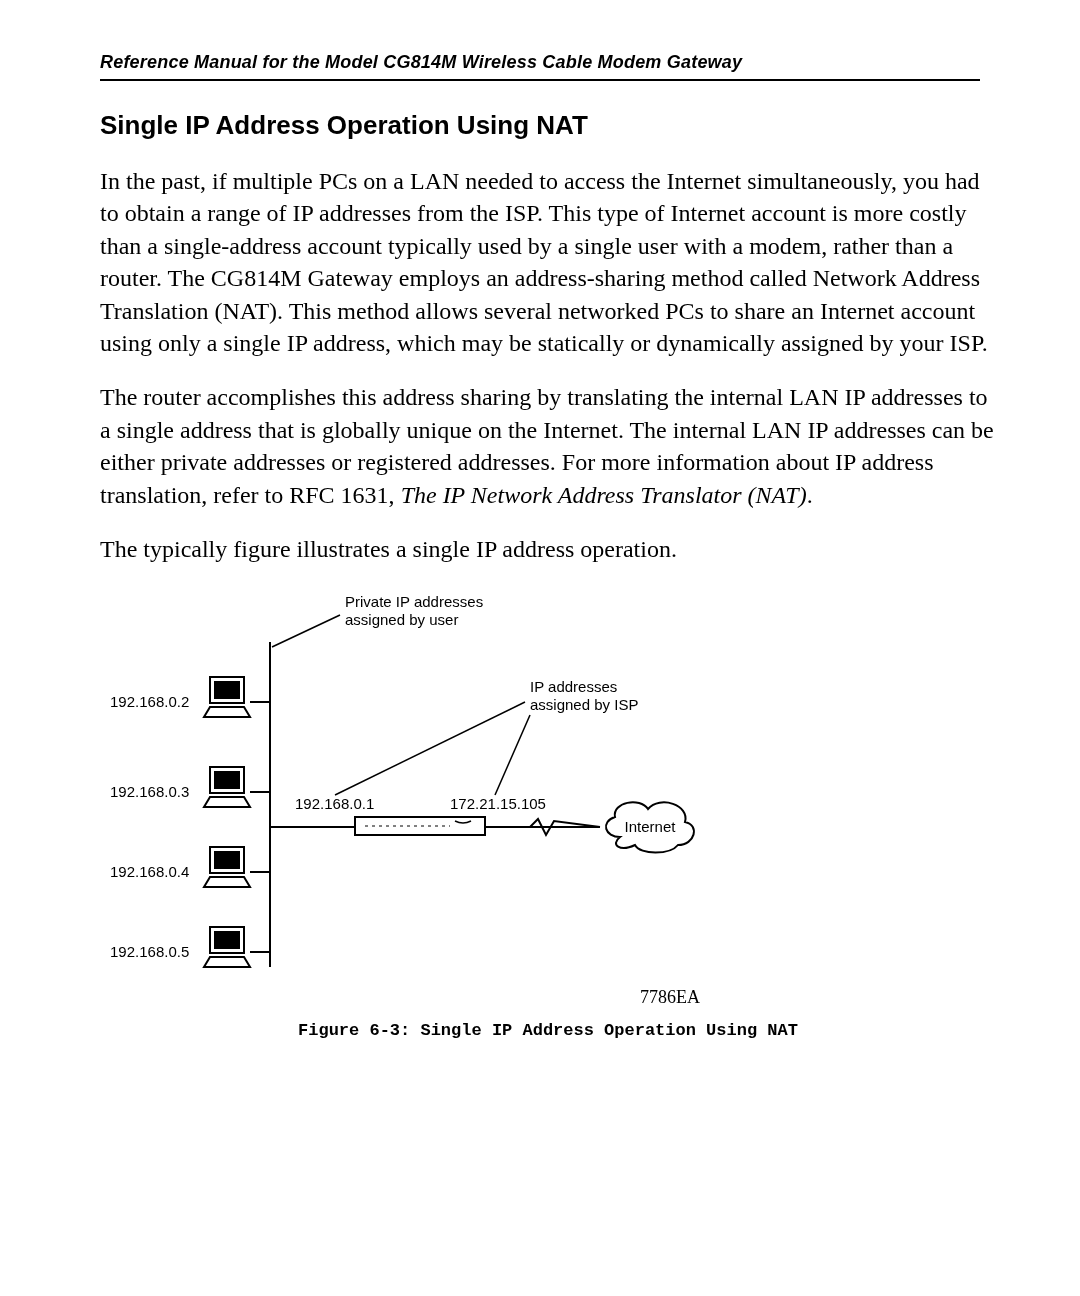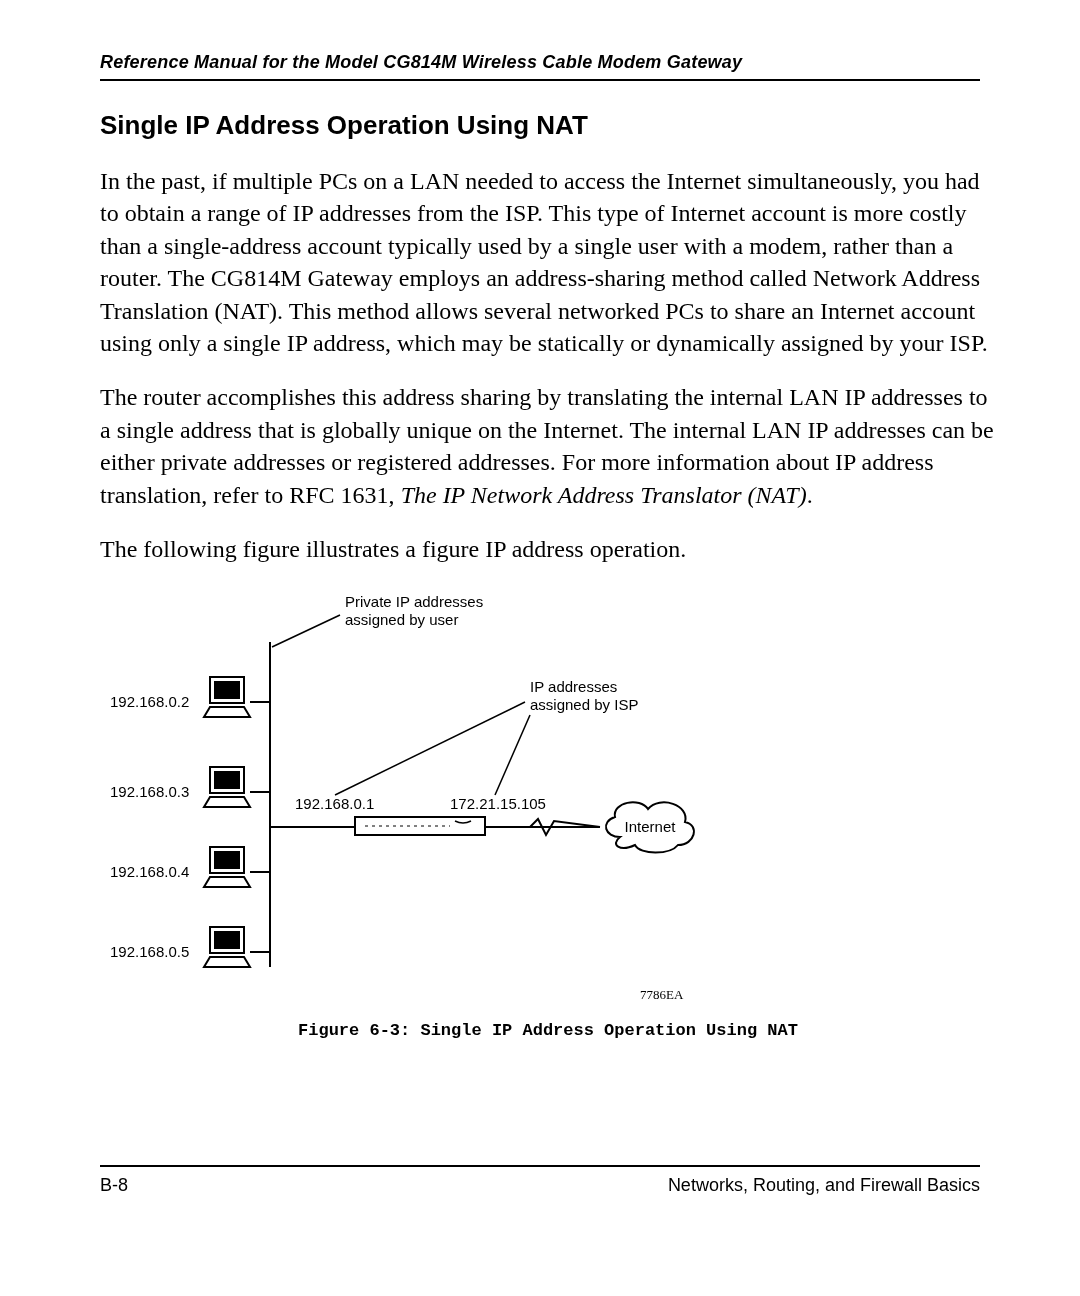--- a/index.html
+++ b/index.html
@@ -67,21 +67,21 @@
   .fig-caption {
     text-align: center;
     font-family: Liberation Mono, monospace;
     font-weight: bold;
     font-size: 17px;
     margin-top: 14px;
   }
   .fig-code {
     position: absolute;
     font-family: "Times New Roman", serif;
-    font-size: 13px;
+    font-size: 18px;
   }
   .footer-zone {
     position: absolute;
     left: 100px;
     right: 100px;
     bottom: 100px;
   }
   .rule-bottom {
     border-top: 2px solid #000;
     height: 0;
@@ -110,21 +110,21 @@
 
   <div class="body-zone">
     <h2 class="section">Single IP Address Operation Using NAT</h2>
 
     <p class="para">In the past, if multiple PCs on a LAN needed to access the Internet simultaneously, you had to obtain a range of IP addresses from the ISP. This type of Internet account is more costly than a single-address account typically used by a single user with a modem, rather than a router. The CG814M Gateway employs an address-sharing method called Network Address Translation (NAT). This method allows several networked PCs to share an Internet account using only a single IP address, which may be statically or dynamically assigned by your ISP.</p>
 
     <p class="para">
       <span>The router accomplishes this address sharing by translating the internal LAN IP addresses to a single address that is globally unique on the Internet. The internal LAN IP addresses can be either private addresses or registered addresses. For more information about IP address translation, refer to RFC 1631, </span><span class="rfc-italic">The IP Network Address Translator (NAT)</span><span>.</span>
     </p>
 
-    <p class="para">The following figure illustrates a figure IP address operation.</p>
+    <p class="para">The typically figure illustrates a single IP address operation.</p>
 
     <div class="figure-area">
       <svg width="620" height="420" viewBox="0 0 620 420">
 
         <line x1="170" y1="55" x2="170" y2="380" stroke="#000" stroke-width="2"></line>
 
         <line x1="170" y1="240" x2="500" y2="240" stroke="#000" stroke-width="2"></line>
 
         <g transform="translate(110,90)">
           <line x1="60" y1="25" x2="40" y2="25" stroke="#000" stroke-width="2"></line>
@@ -198,21 +198,14 @@
 
         <text x="195" y="222" class="svglabel">192.168.0.1</text>
         <text x="350" y="222" class="svglabel">172.21.15.105</text>
       </svg>
       <div class="fig-code" style="left:540px; top:400px;">7786EA</div>
     </div>
 
     <div class="fig-caption">Figure 6-3: Single IP Address Operation Using NAT</div>
   </div>
 
-  <div class="footer-zone">
-    <div class="rule-bottom"></div>
-    <div class="footer-row">
-      <span>B-8</span>
-      <span>Networks, Routing, and Firewall Basics</span>
-    </div>
-  </div>
 
 </div>
 
 </body></html>

